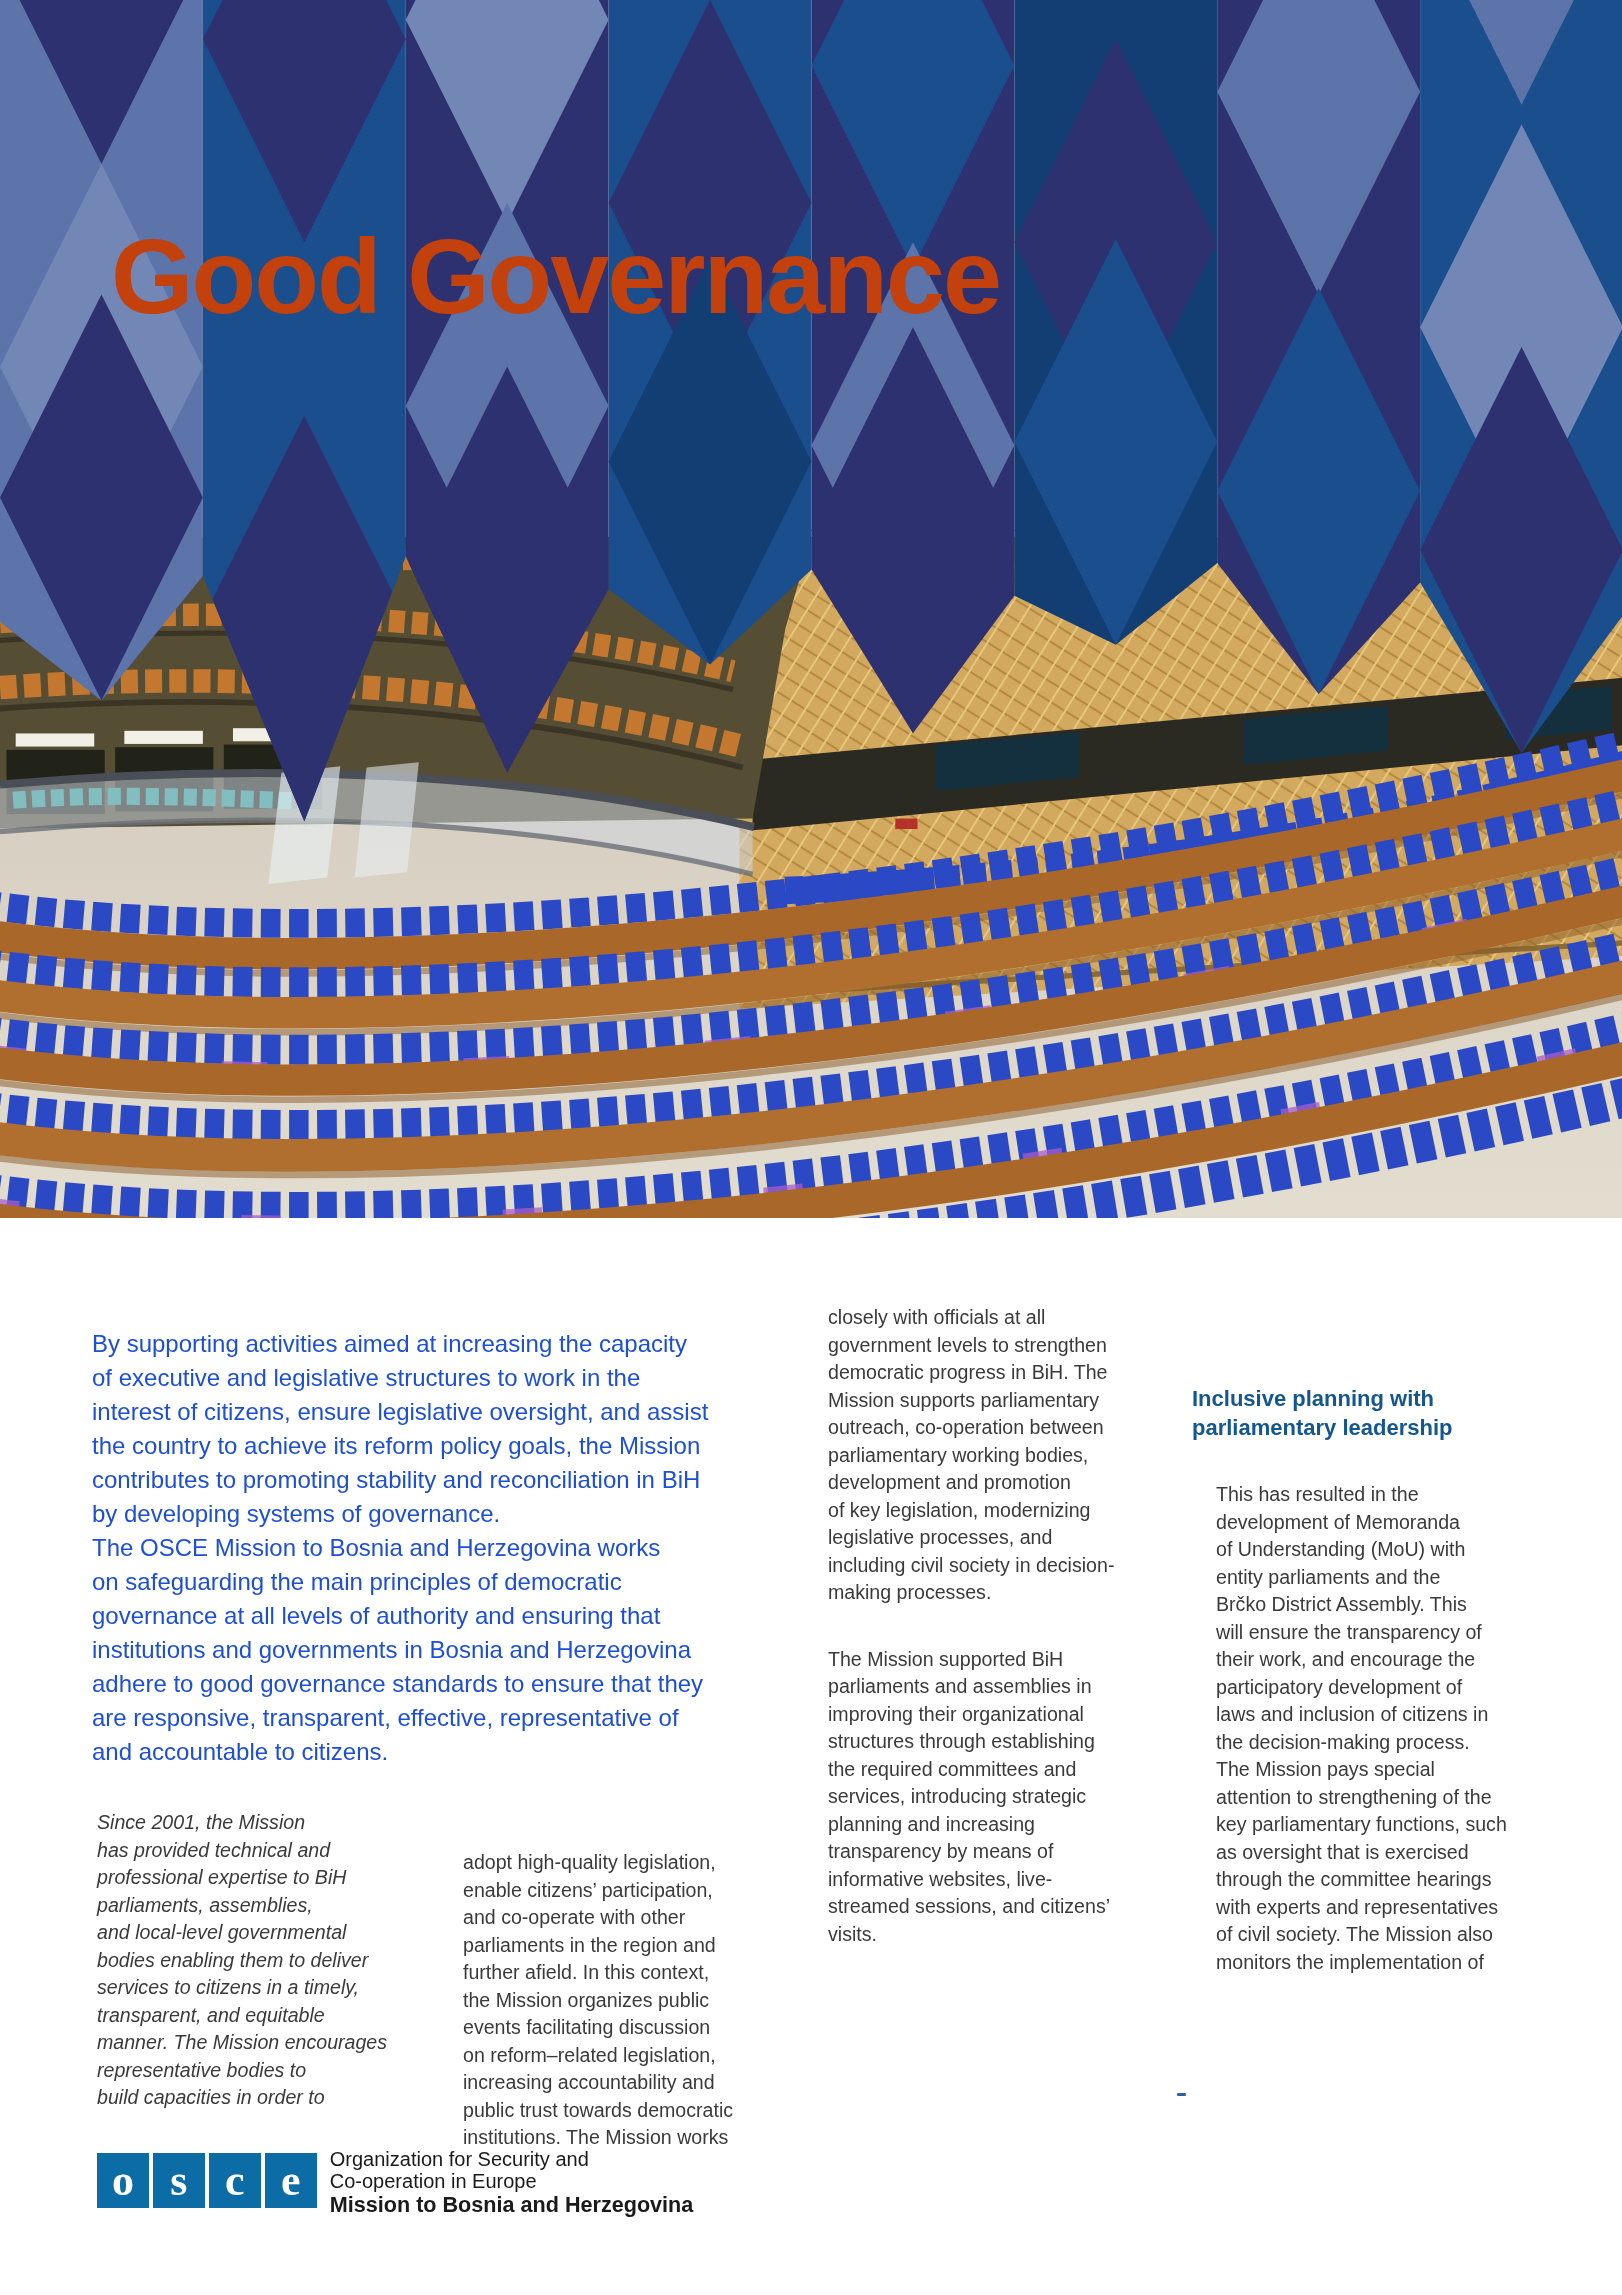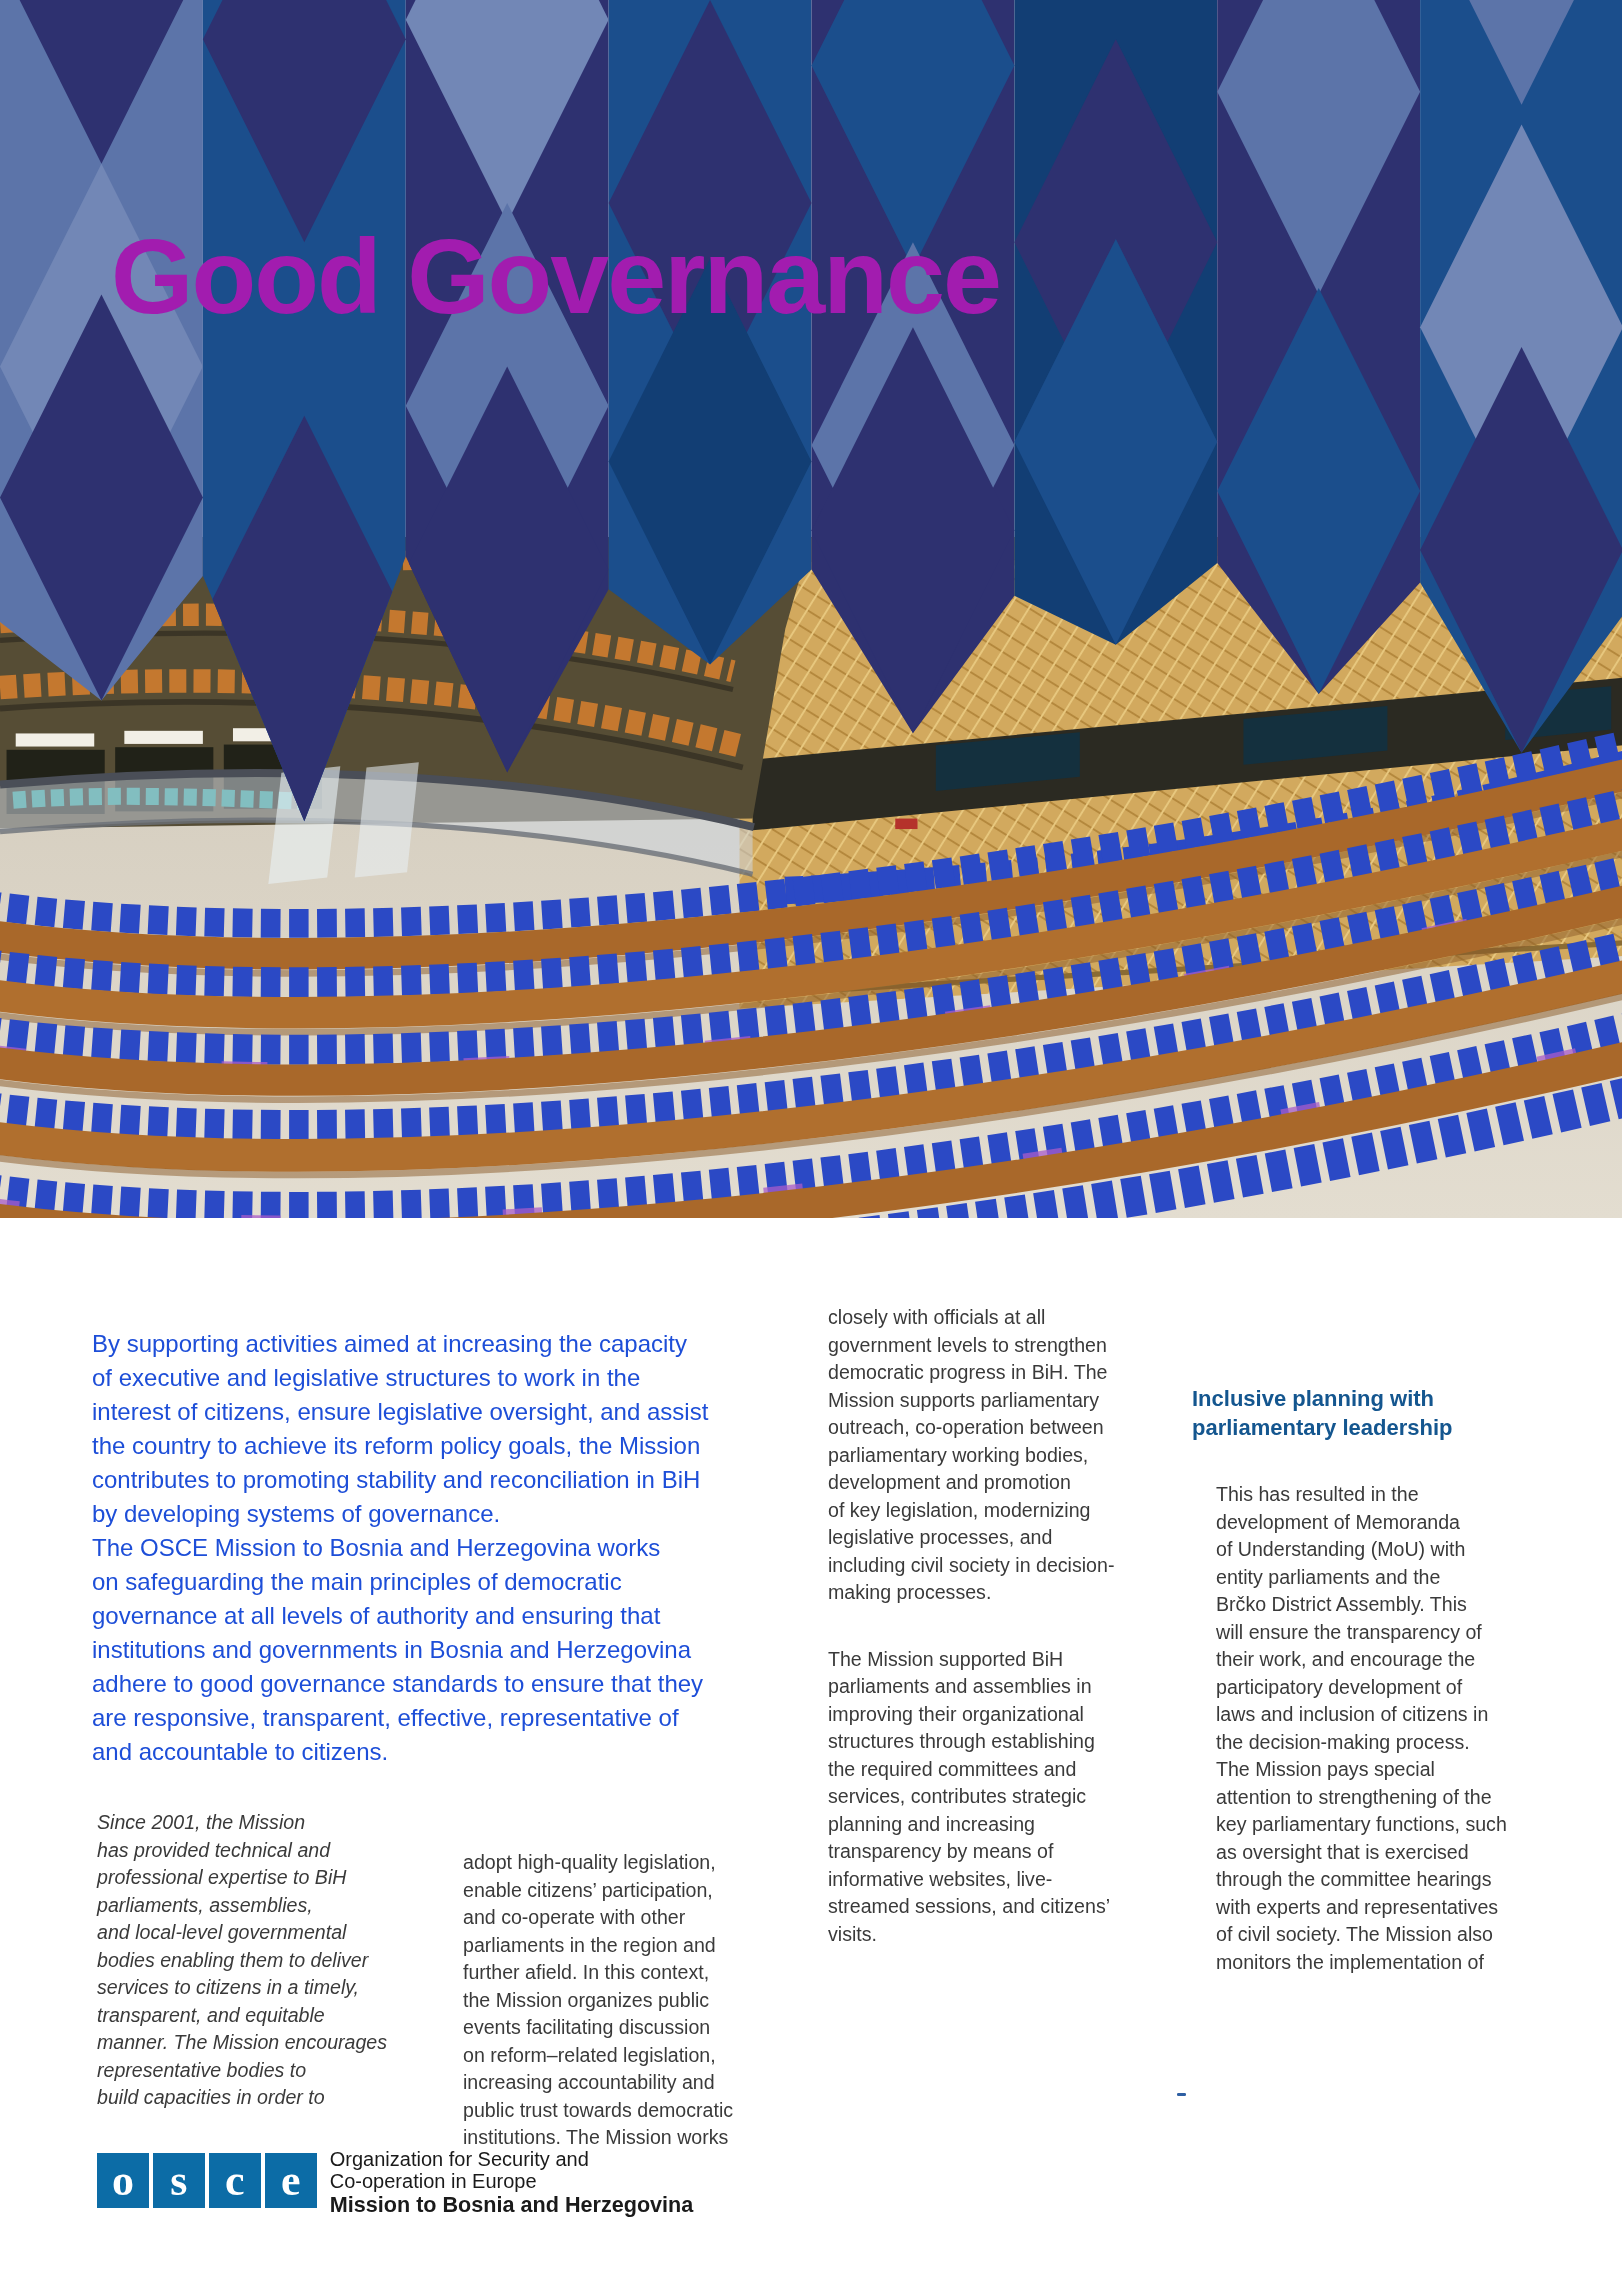--- a/index.html
+++ b/index.html
@@ -5,21 +5,21 @@
   html,body{margin:0;padding:0;}
   body{
     width:1623px;height:2295px;position:relative;background:#ffffff;
     font-family:"Liberation Sans",sans-serif;overflow:hidden;
   }
   
   #header-art{position:absolute;left:0;top:0;width:1623px;height:851px;z-index:3;}
   #page-title{position:absolute;left:111px;top:209px;z-index:4;
     font-weight:bold;font-size:106px;line-height:134px;letter-spacing:-2px;white-space:nowrap;}
   #title-line1{display:block;color:#ffffff;}
-  #title-line2{display:block;color:#a21caf;}
+  #title-line2{display:block;color:#c2410c;}
   
   #photo{position:absolute;left:0;top:537px;width:1623px;height:681px;z-index:1;}
   
   .pre{white-space:pre-line;}
   #intro{
     position:absolute;left:92px;top:1327px;width:739px;
     font-size:24px;line-height:34px;color:#1d4ed8;z-index:2;
   }
   .smallcol{position:absolute;font-size:19.6px;line-height:27.5px;color:#3A3A3A;z-index:2;}
   #col-a{left:97px;top:1809px;width:327px;font-style:italic;}
@@ -212,21 +212,21 @@
 development and promotion
 of key legislation, modernizing
 legislative processes, and
 including civil society in decision-
 making processes.</div>
   <div class="pre para2">The Mission supported BiH
 parliaments and assemblies in
 improving their organizational
 structures through establishing
 the required committees and
-services, contributes strategic
+services, introducing strategic
 planning and increasing
 transparency by means of
 informative websites, live-
 streamed sessions, and citizens’
 visits.</div>
 </div>
 
 <div id="col-right" class="smallcol">
   <div class="heading pre">Inclusive planning with
 parliamentary leadership</div>

